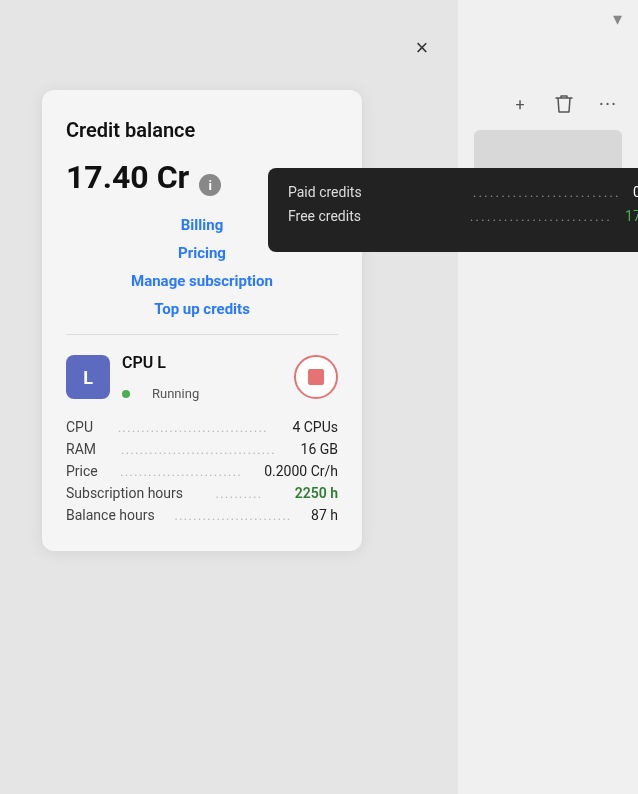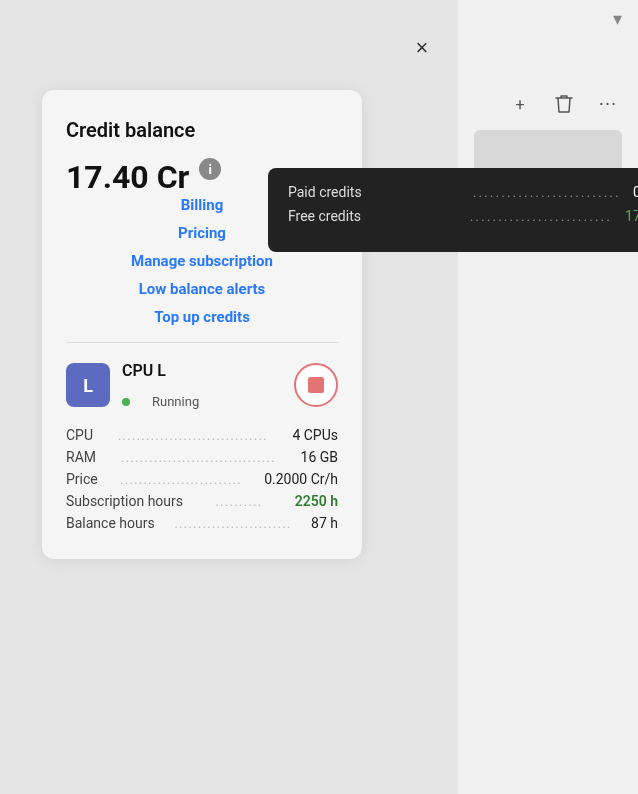--- a/index.html
+++ b/index.html
@@ -93,22 +93,23 @@
 
     .card-title {
       font-size: 20px;
       font-weight: 600;
       color: #111;
       margin-bottom: 16px;
     }
 
     .balance-row {
       display: flex;
-      align-items: flex-start;
+      align-items: flex-end;
       gap: 10px;
+      margin-bottom: 20px;
     }
 
     .balance-amount {
       font-size: 32px;
       font-weight: 700;
       color: #111;
     }
 
     .info-icon {
       width: 22px;
@@ -324,21 +325,20 @@
 
   <div class="balance-row">
     <span class="balance-amount">17.40 Cr</span>
     <div class="info-icon">i</div>
   </div>
 
   <div class="nav-links">
     <a class="nav-link">Billing</a>
     <a class="nav-link">Pricing</a>
     <a class="nav-link">Manage subscription</a>
-    <a class="nav-link">Low balance alerts</a>
     <a class="nav-link">Top up credits</a>
   </div>
 
   <hr class="divider">
 
   <div class="instance-row">
     <div class="instance-info">
       <div class="instance-icon">L</div>
       <div>
         <div class="instance-name">CPU L</div>

